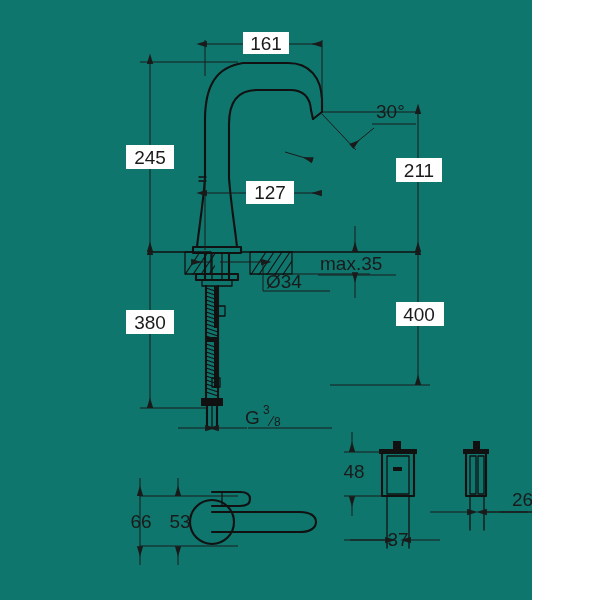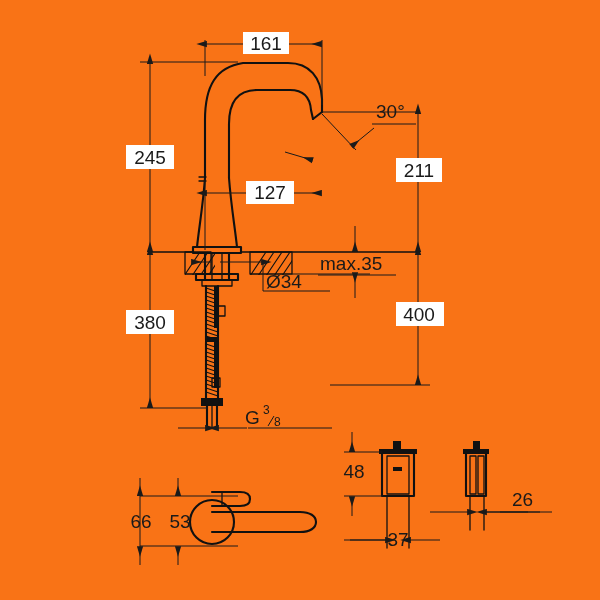--- a/index.html
+++ b/index.html
@@ -5,23 +5,23 @@
   html, body {
     margin: 0;
     padding: 0;
     background: #ffffff;
   }
   body {
     font-family: "Liberation Sans", sans-serif;
   }
   #drawing-root {
     position: relative;
-    width: 600px;
+    width: 532px;
     height: 600px;
-    background: #f97316;
+    background: #0f766e;
     overflow: hidden;
   }
   svg#tech-drawing {
     display: block;
     width: 600px;
     height: 600px;
   }
   .dim-text {
     font-family: "Liberation Sans", sans-serif;
     font-size: 19px;

